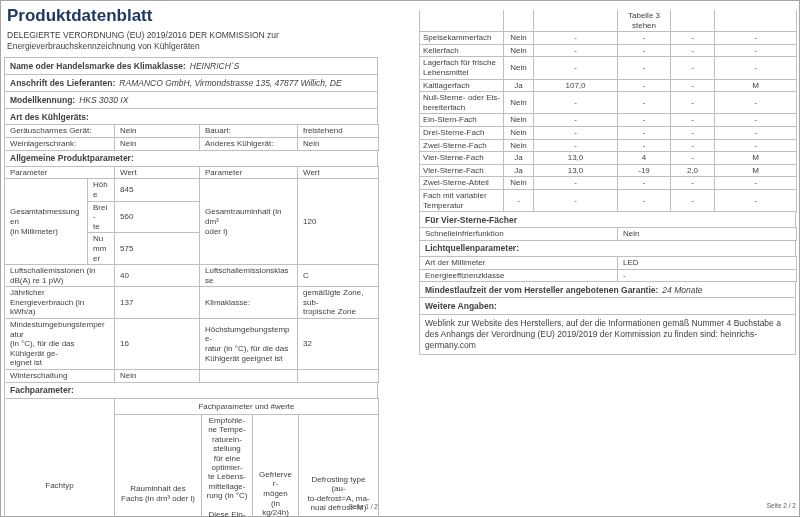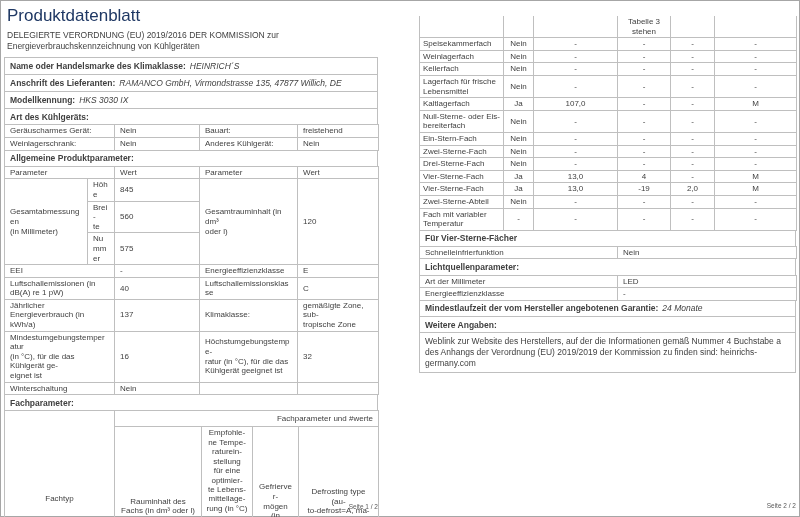--- a/index.html
+++ b/index.html
@@ -4,34 +4,34 @@
 <style>
   html,body{margin:0;padding:0;}
   body{
     width:800px;height:517px;position:relative;background:#ffffff;
     font-family:"Liberation Sans", sans-serif;color:#3f3f3f;font-size:8px;line-height:1.2;
     overflow:hidden;
   }
   .frame{position:absolute;left:0;top:0;width:798px;height:515px;border:1px solid #a6a6a6;pointer-events:none;}
   .page{position:absolute;}
   #page1{left:4px;top:6px;width:374px;}
-  #page2{left:419px;top:16px;width:377px;}
-  .title{font-size:17px;font-weight:normal;color:#1f3864;margin:0 0 4px 3px;}
+  #page2{left:419px;top:10px;width:377px;}
+  .title{font-size:17px;font-weight:bold;color:#1f3864;margin:0 0 4px 3px;}
   .subtitle{font-size:8.5px;color:#3f3f3f;margin:0 6px 5px 3px;line-height:1.25;}
   table.tbl{border-collapse:collapse;width:100%;table-layout:fixed;}
   table.tbl + table.tbl{margin-top:-1px;}
   .tbl td{border:1px solid #bfbfbf;padding:1px 5px;vertical-align:middle;white-space:pre-line;word-wrap:break-word;}
   .tbl td.mixed{white-space:normal;}
   .rowpad td{padding:3px 5px;font-size:8.5px;}
   .secrow td{padding:2.5px 5px;font-size:8.5px;font-weight:bold;}
   .b{font-weight:bold;}
   .c{text-align:center;}
   .fv{margin-left:4px;font-weight:normal;font-style:italic;}
   .t8 td{border-bottom:none;}
-  .t8 .grp{ text-align:right;}
+  .t8 .grp{ text-align:center;}
   .t8 .tallcell{vertical-align:top;padding:1px 2px;}
   .tallinner{height:156px;overflow:hidden;text-align:center;line-height:1.18;white-space:pre-line;}
   .t8 .hmid{text-align:center;vertical-align:middle;}
   .t9 tr.first td{border-top:none;padding:1px 3px;}
   .t9 td{padding:1px 3px;}
   .footer{position:absolute;font-size:6.5px;color:#595959;text-align:right;}
   #footer1{left:4px;top:503px;width:374px;}
   #footer2{left:419px;top:502px;width:377px;}
   .garval{font-weight:normal;}
   .weblink td{line-height:1.3;}
@@ -141,26 +141,20 @@
     </table>
 
   <table class="tbl">
     <colgroup>
         <col style="width:110px">
         <col style="width:85px">
         <col style="width:98px">
         <col style="width:81px">
       </colgroup>
     <tbody>
-        <tr>
-      <td>EEI</td>
-      <td>-</td>
-      <td>Energieeffizienzklasse</td>
-      <td>E</td>
-    </tr>
     <tr>
       <td>Luftschallemissionen (in
 dB(A) re 1 pW)</td>
       <td>40</td>
       <td>Luftschallemissionsklasse</td>
       <td>C</td>
     </tr>
     <tr>
       <td>Jährlicher Energieverbrauch (in
 kWh/a)</td>
@@ -265,28 +259,20 @@
     </tr>
     <tr>
           <td>Speisekammerfach</td>
           <td class="c">Nein</td>
           <td class="c">-</td>
           <td class="c">-</td>
           <td class="c">-</td>
           <td class="c">-</td>
         </tr>
     <tr>
-          <td>Weinlagerfach</td>
-          <td class="c">Nein</td>
-          <td class="c">-</td>
-          <td class="c">-</td>
-          <td class="c">-</td>
-          <td class="c">-</td>
-        </tr>
-    <tr>
           <td>Kellerfach</td>
           <td class="c">Nein</td>
           <td class="c">-</td>
           <td class="c">-</td>
           <td class="c">-</td>
           <td class="c">-</td>
         </tr>
     <tr>
           <td>Lagerfach für frische
 Lebensmittel</td>
@@ -315,29 +301,29 @@
         </tr>
     <tr>
           <td>Ein-Stern-Fach</td>
           <td class="c">Nein</td>
           <td class="c">-</td>
           <td class="c">-</td>
           <td class="c">-</td>
           <td class="c">-</td>
         </tr>
     <tr>
+          <td>Drei-Sterne-Fach</td>
+          <td class="c">Nein</td>
+          <td class="c">-</td>
+          <td class="c">-</td>
+          <td class="c">-</td>
+          <td class="c">-</td>
+        </tr>
+    <tr>
           <td>Zwei-Sterne-Fach</td>
-          <td class="c">Nein</td>
-          <td class="c">-</td>
-          <td class="c">-</td>
-          <td class="c">-</td>
-          <td class="c">-</td>
-        </tr>
-    <tr>
-          <td>Drei-Sterne-Fach</td>
           <td class="c">Nein</td>
           <td class="c">-</td>
           <td class="c">-</td>
           <td class="c">-</td>
           <td class="c">-</td>
         </tr>
     <tr>
           <td>Vier-Sterne-Fach</td>
           <td class="c">Ja</td>
           <td class="c">13,0</td>

